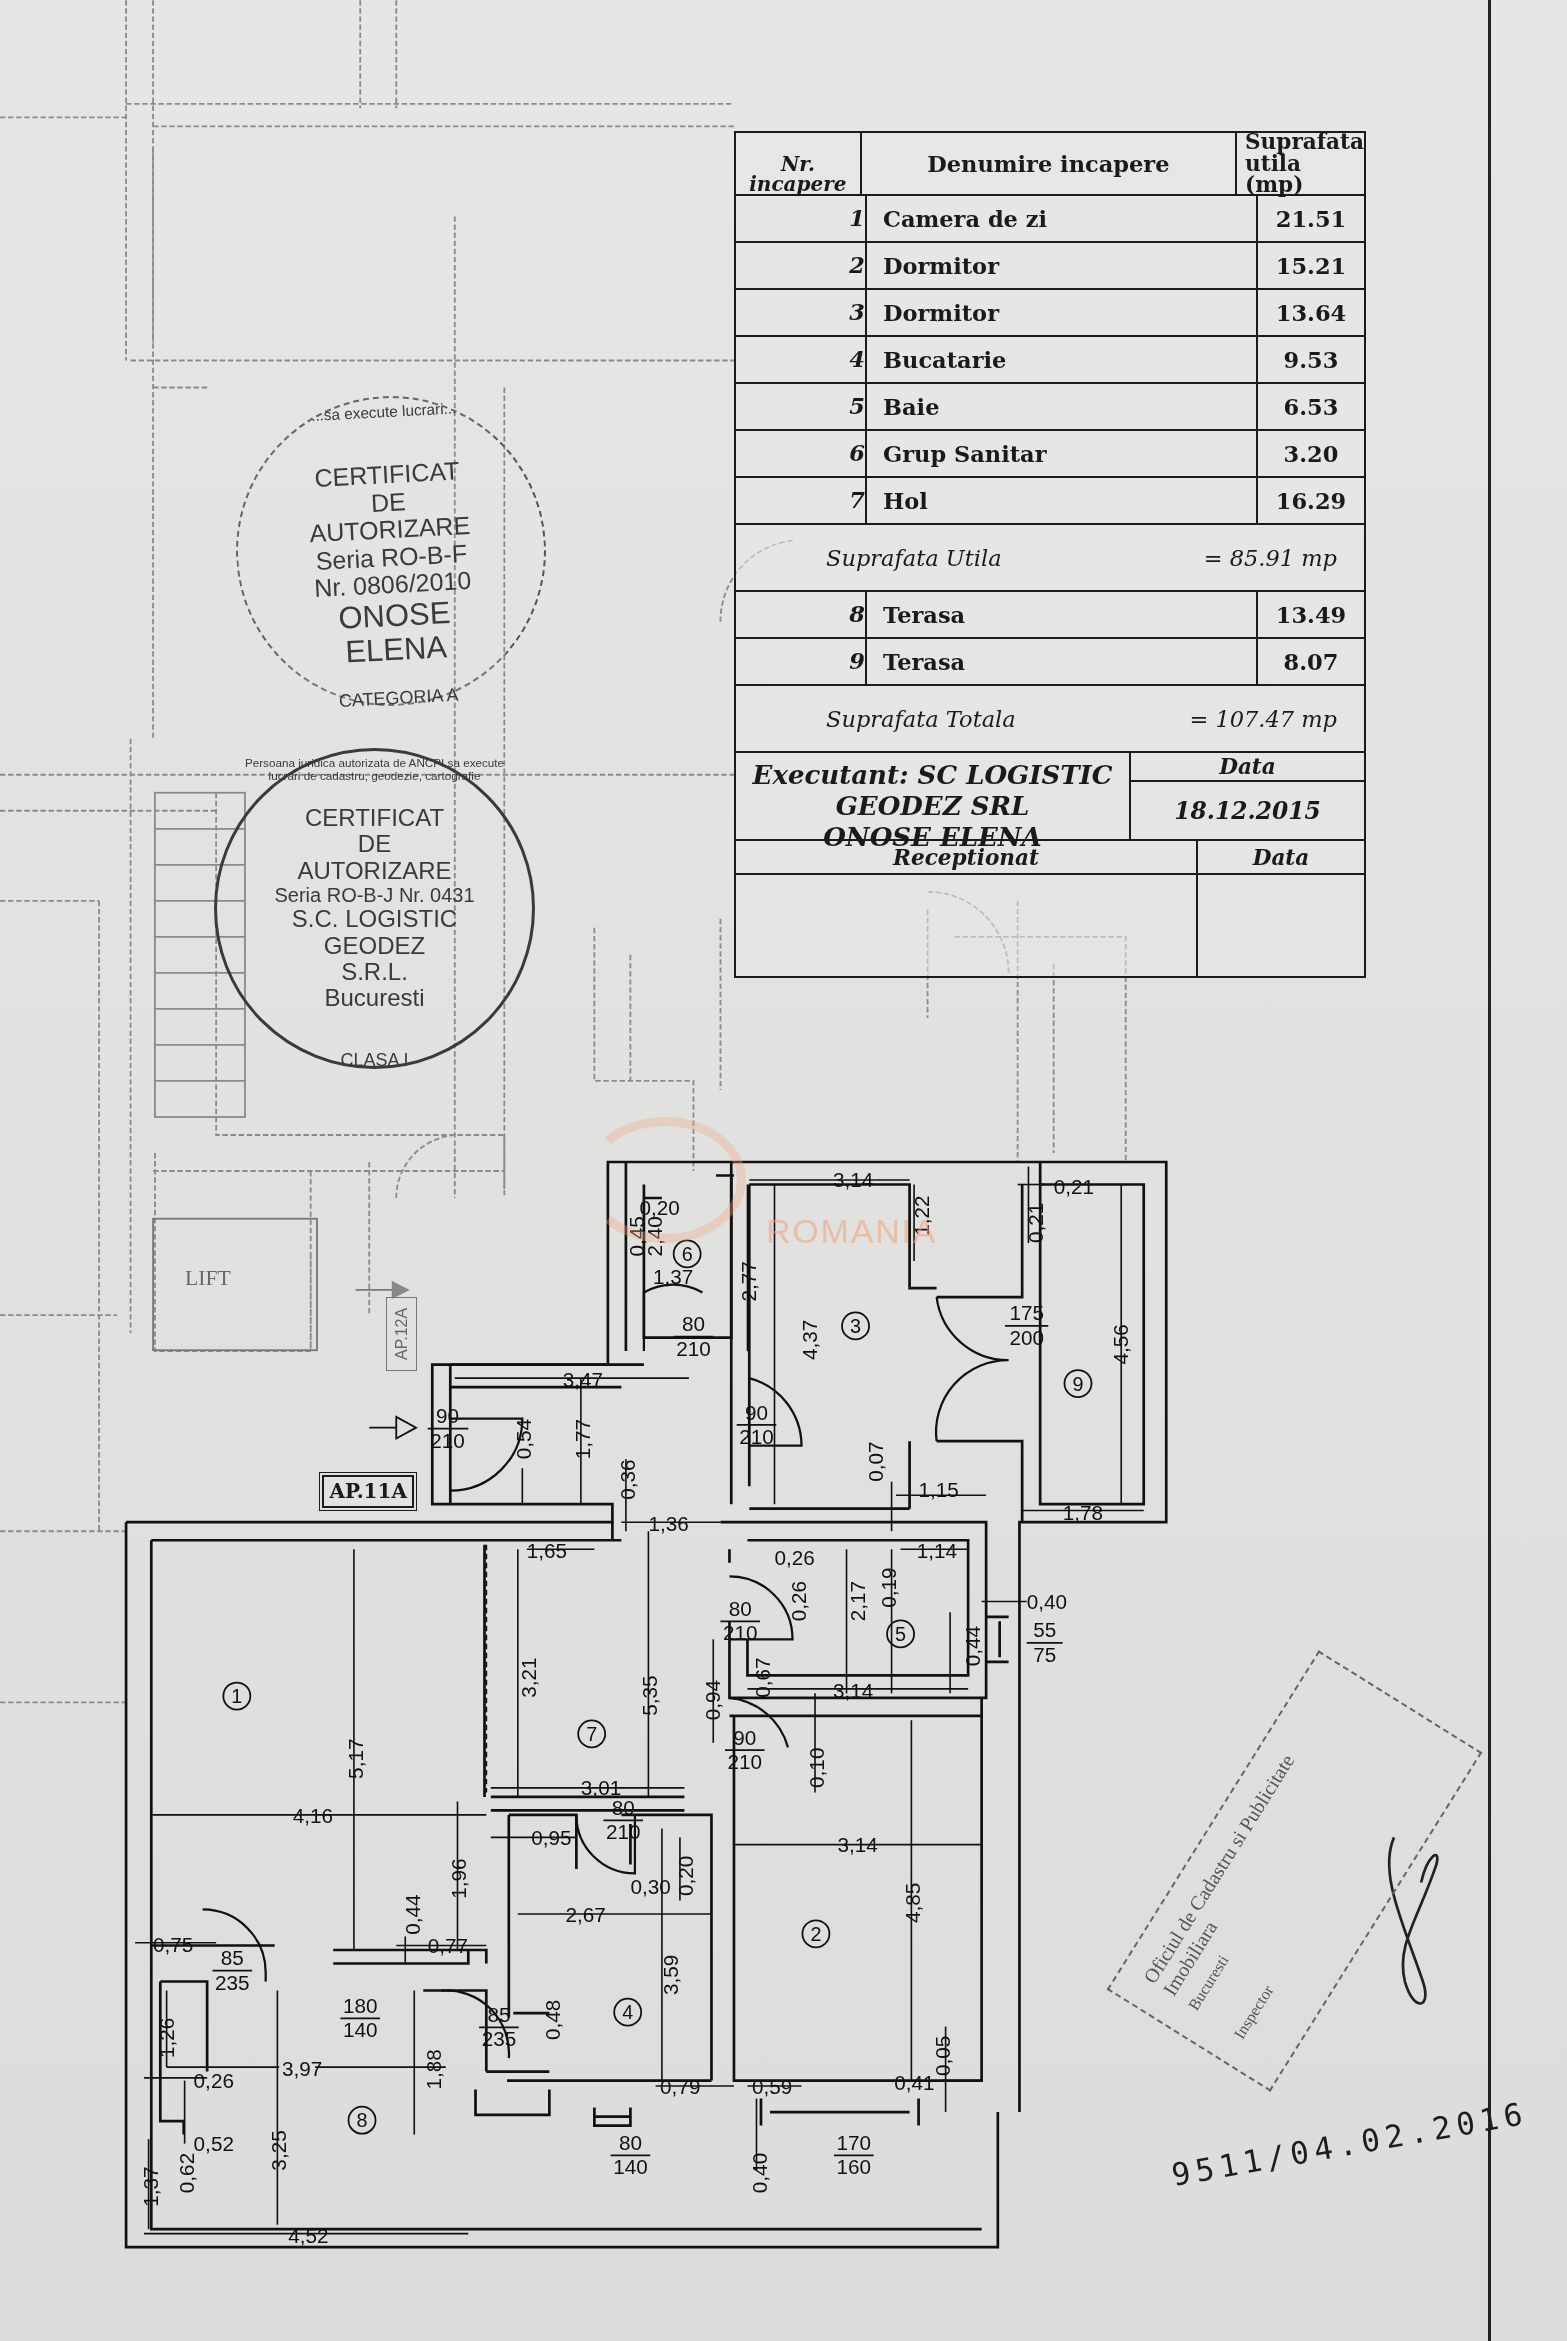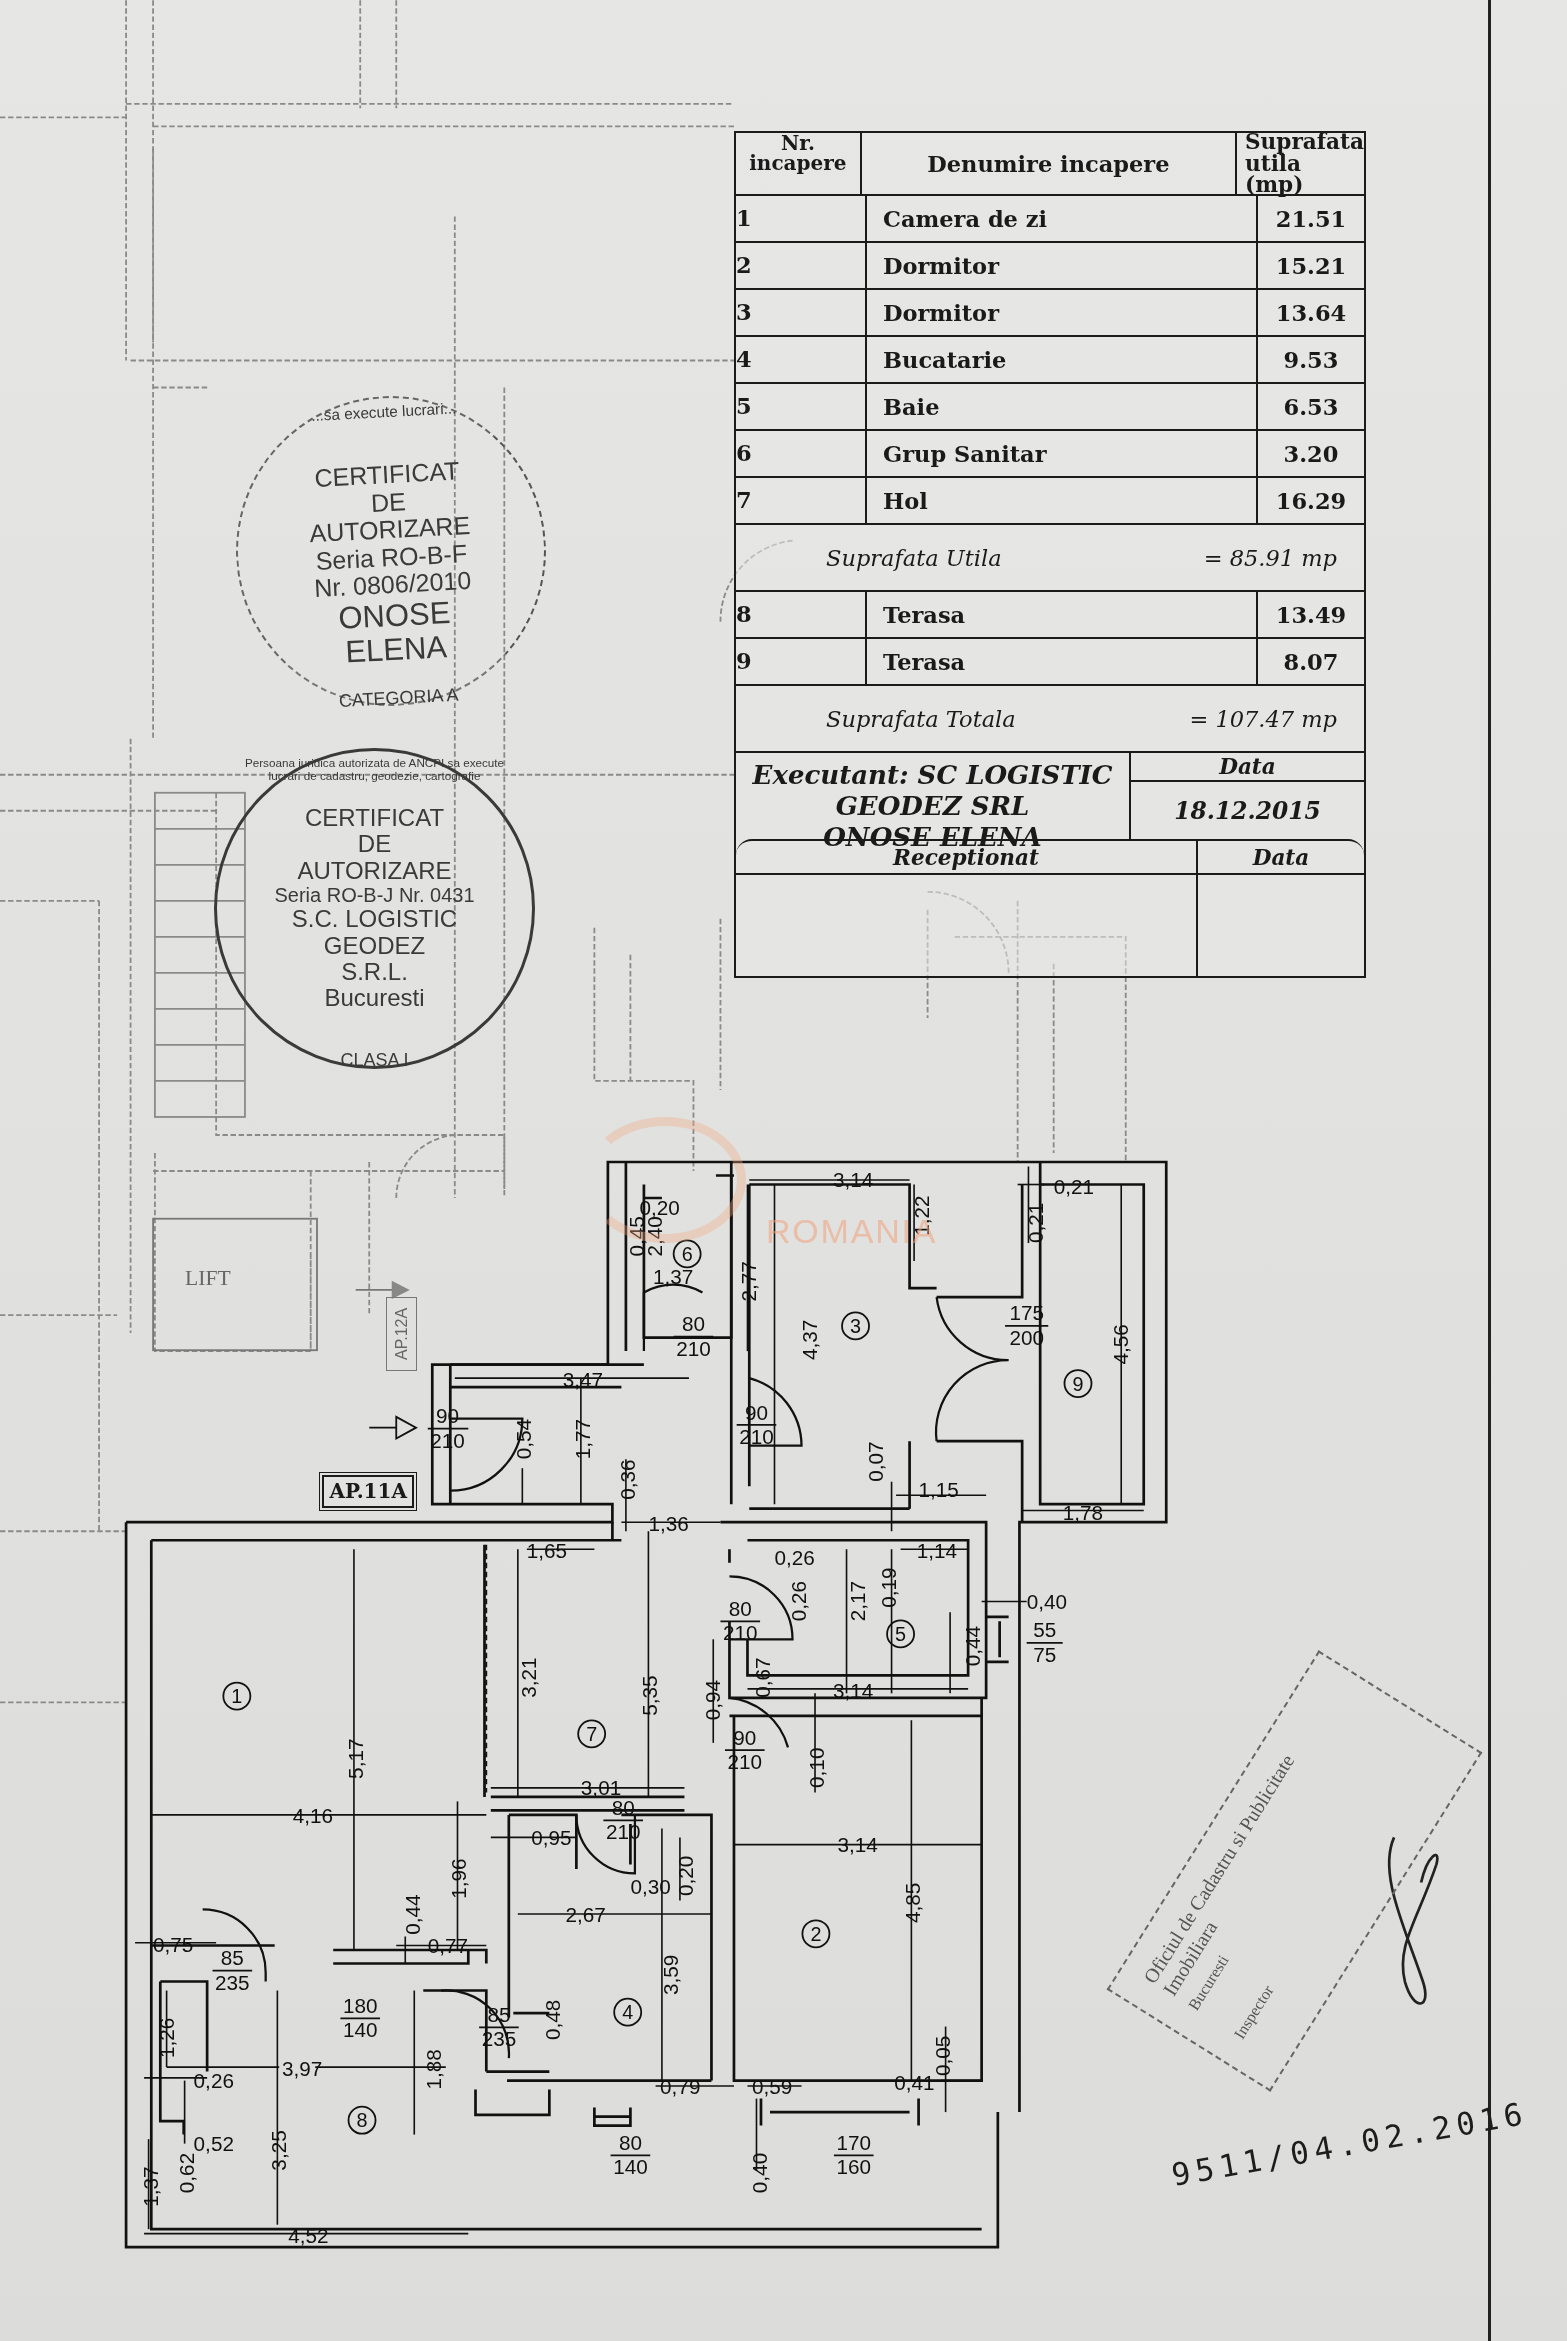--- a/index.html
+++ b/index.html
@@ -4,35 +4,35 @@
 <style>
   html,body{margin:0;padding:0;}
   body{width:1567px;height:2342px;background:#e4e4e2;position:relative;overflow:hidden;font-family:"DejaVu Sans",sans-serif;color:#1a1a1a;}
   .paper{position:absolute;left:0;top:0;width:1567px;height:2342px;background:linear-gradient(180deg,#e6e6e4 0%,#e2e2e0 40%,#dcdcda 100%);}
   .edge{position:absolute;left:1488px;top:0;width:2.7px;height:2342px;background:#222;}
   svg.plan{position:absolute;left:0;top:0;}
   
   .tbl{position:absolute;left:734px;top:131px;width:628px;border:2.7px solid #1b1b1b;font-family:"DejaVu Serif","Liberation Serif",serif;background:rgba(232,232,230,0.55);}
   .row{display:flex;border-top:2.7px solid #1b1b1b;height:45px;align-items:center;}
   .row.head{border-top:none;height:61px;}
-  .c1{width:129px;text-align:center;border-right:2.7px solid #1b1b1b;height:100%;display:flex;align-items:center;justify-content:flex-start;font-size:22.5px;font-weight:bold;line-height:1;}
+  .c1{width:129px;text-align:center;border-right:2.7px solid #1b1b1b;height:100%;display:flex;align-items:center;justify-content:flex-end;font-size:22.5px;font-weight:bold;line-height:1;font-style:italic;}
   .c2{width:391px;border-right:2.7px solid #1b1b1b;height:100%;display:flex;align-items:center;padding-left:16px;box-sizing:border-box;font-size:22.5px;font-weight:bold;}
   .c3{flex:1;height:100%;display:flex;align-items:center;justify-content:center;font-size:22.5px;font-weight:bold;}
   .head .c1{font-size:20px;flex-direction:column;}
   .head .c2{justify-content:center;padding-left:0;font-size:22.5px;}
   .head .c3{flex-direction:column;font-size:21.6px;line-height:1;padding-left:8px;}
   .row.sum{justify-content:space-between;height:65px;font-style:italic;font-weight:normal;font-size:22.5px;}
   .sum .lbl{margin-left:90px;}
   .sum .val{margin-right:27px;}
   .row.exec{height:86px;align-items:stretch;}
   .exec .left{width:395px;border-right:2.7px solid #1b1b1b;font-style:italic;font-weight:bold;font-size:26px;text-align:center;padding-top:7px;box-sizing:border-box;line-height:1.2;}
   .exec .right{flex:1;display:flex;flex-direction:column;}
   .exec .right .t{height:27px;border-bottom:2.7px solid #1b1b1b;display:flex;align-items:center;justify-content:center;font-style:italic;font-weight:bold;font-size:21.6px;}
   .exec .right .d{flex:1;display:flex;align-items:center;justify-content:center;font-style:italic;font-weight:bold;font-size:23.4px;}
-  .row.rec{height:32px;align-items:stretch;border-radius:16px;}
+  .row.rec{height:32px;align-items:stretch;}
   .rec .left{width:460px;border-right:2.7px solid #1b1b1b;display:flex;align-items:center;justify-content:center;font-style:italic;font-weight:bold;font-size:21.6px;}
   .rec .right{flex:1;display:flex;align-items:center;justify-content:center;font-style:italic;font-weight:bold;font-size:21.6px;}
   .row.blank{height:101px;align-items:stretch;}
   .blank .left{width:460px;border-right:2.7px solid #1b1b1b;}
   
   .stamp{position:absolute;border-radius:50%;font-family:"Liberation Sans",sans-serif;color:#3a3a3a;text-align:center;}
   .stamp1{left:236px;top:396px;width:306px;height:306px;border:2.7px dashed #555;border-color:#666 #555 #777 #666;transform:rotate(-3deg);}
   .stamp2{left:214px;top:748px;width:315px;height:315px;border:3.6px solid #3a3a3a;}
   .stamp .inner{position:absolute;left:0;right:0;top:63px;font-size:25px;line-height:1.1;}
   .stamp1 .inner .big{font-size:31px;}

